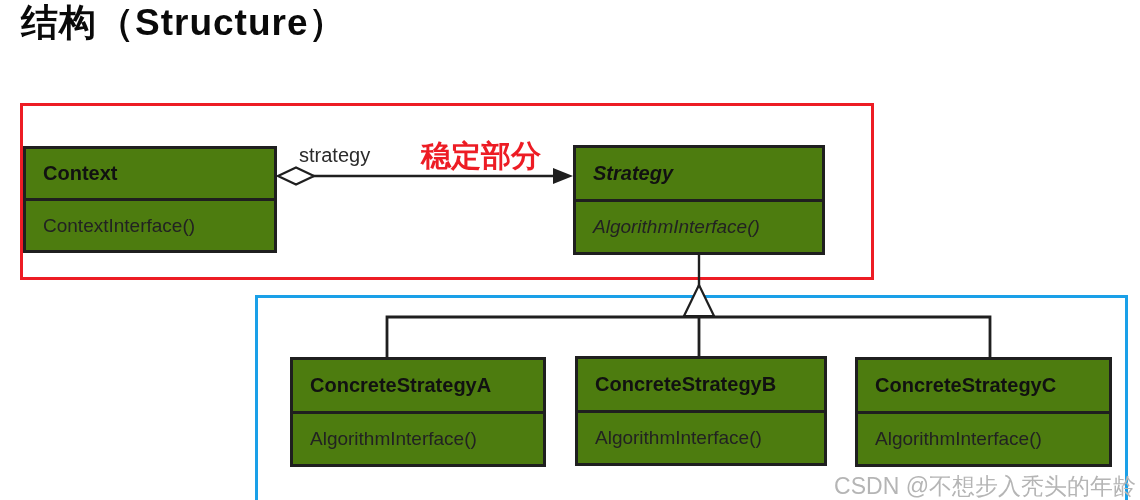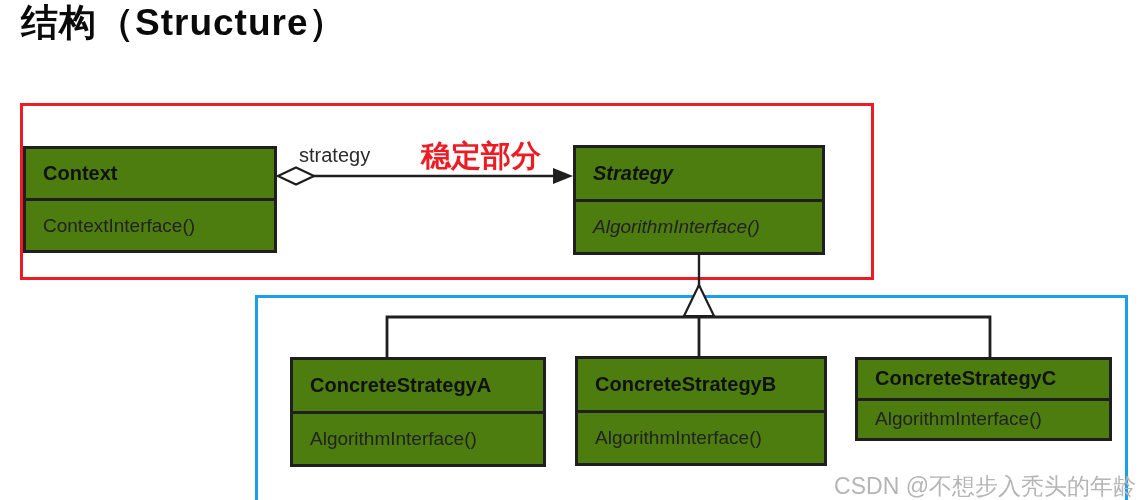--- a/index.html
+++ b/index.html
@@ -50,21 +50,21 @@
     font-weight:bold;font-size:20px;color:#111;
   }
   .class-box .compartment.method{font-size:19px;color:#222;}
   .class-box.italic .compartment.name,
   .class-box.italic .compartment.method{font-style:italic;}
 
   .box-context {left:23px; top:146px;width:254px;height:107px;}
   .box-strategy{left:573px;top:145px;width:252px;height:110px;}
   .box-csa{left:290px;top:357px;width:256px;height:110px;}
   .box-csb{left:575px;top:356px;width:252px;height:110px;}
-  .box-csc{left:855px;top:357px;width:257px;height:84px;}
+  .box-csc{left:855px;top:357px;width:257px;height:110px;}
 
   .assoc-label{
     position:absolute;left:299px;top:144px;
     font-size:20px;color:#2b2b2b;white-space:nowrap;
   }
 
   svg.connectors{position:absolute;left:0;top:0;pointer-events:none;}
 
   .watermark{
     position:absolute;right:4px;top:471px;

